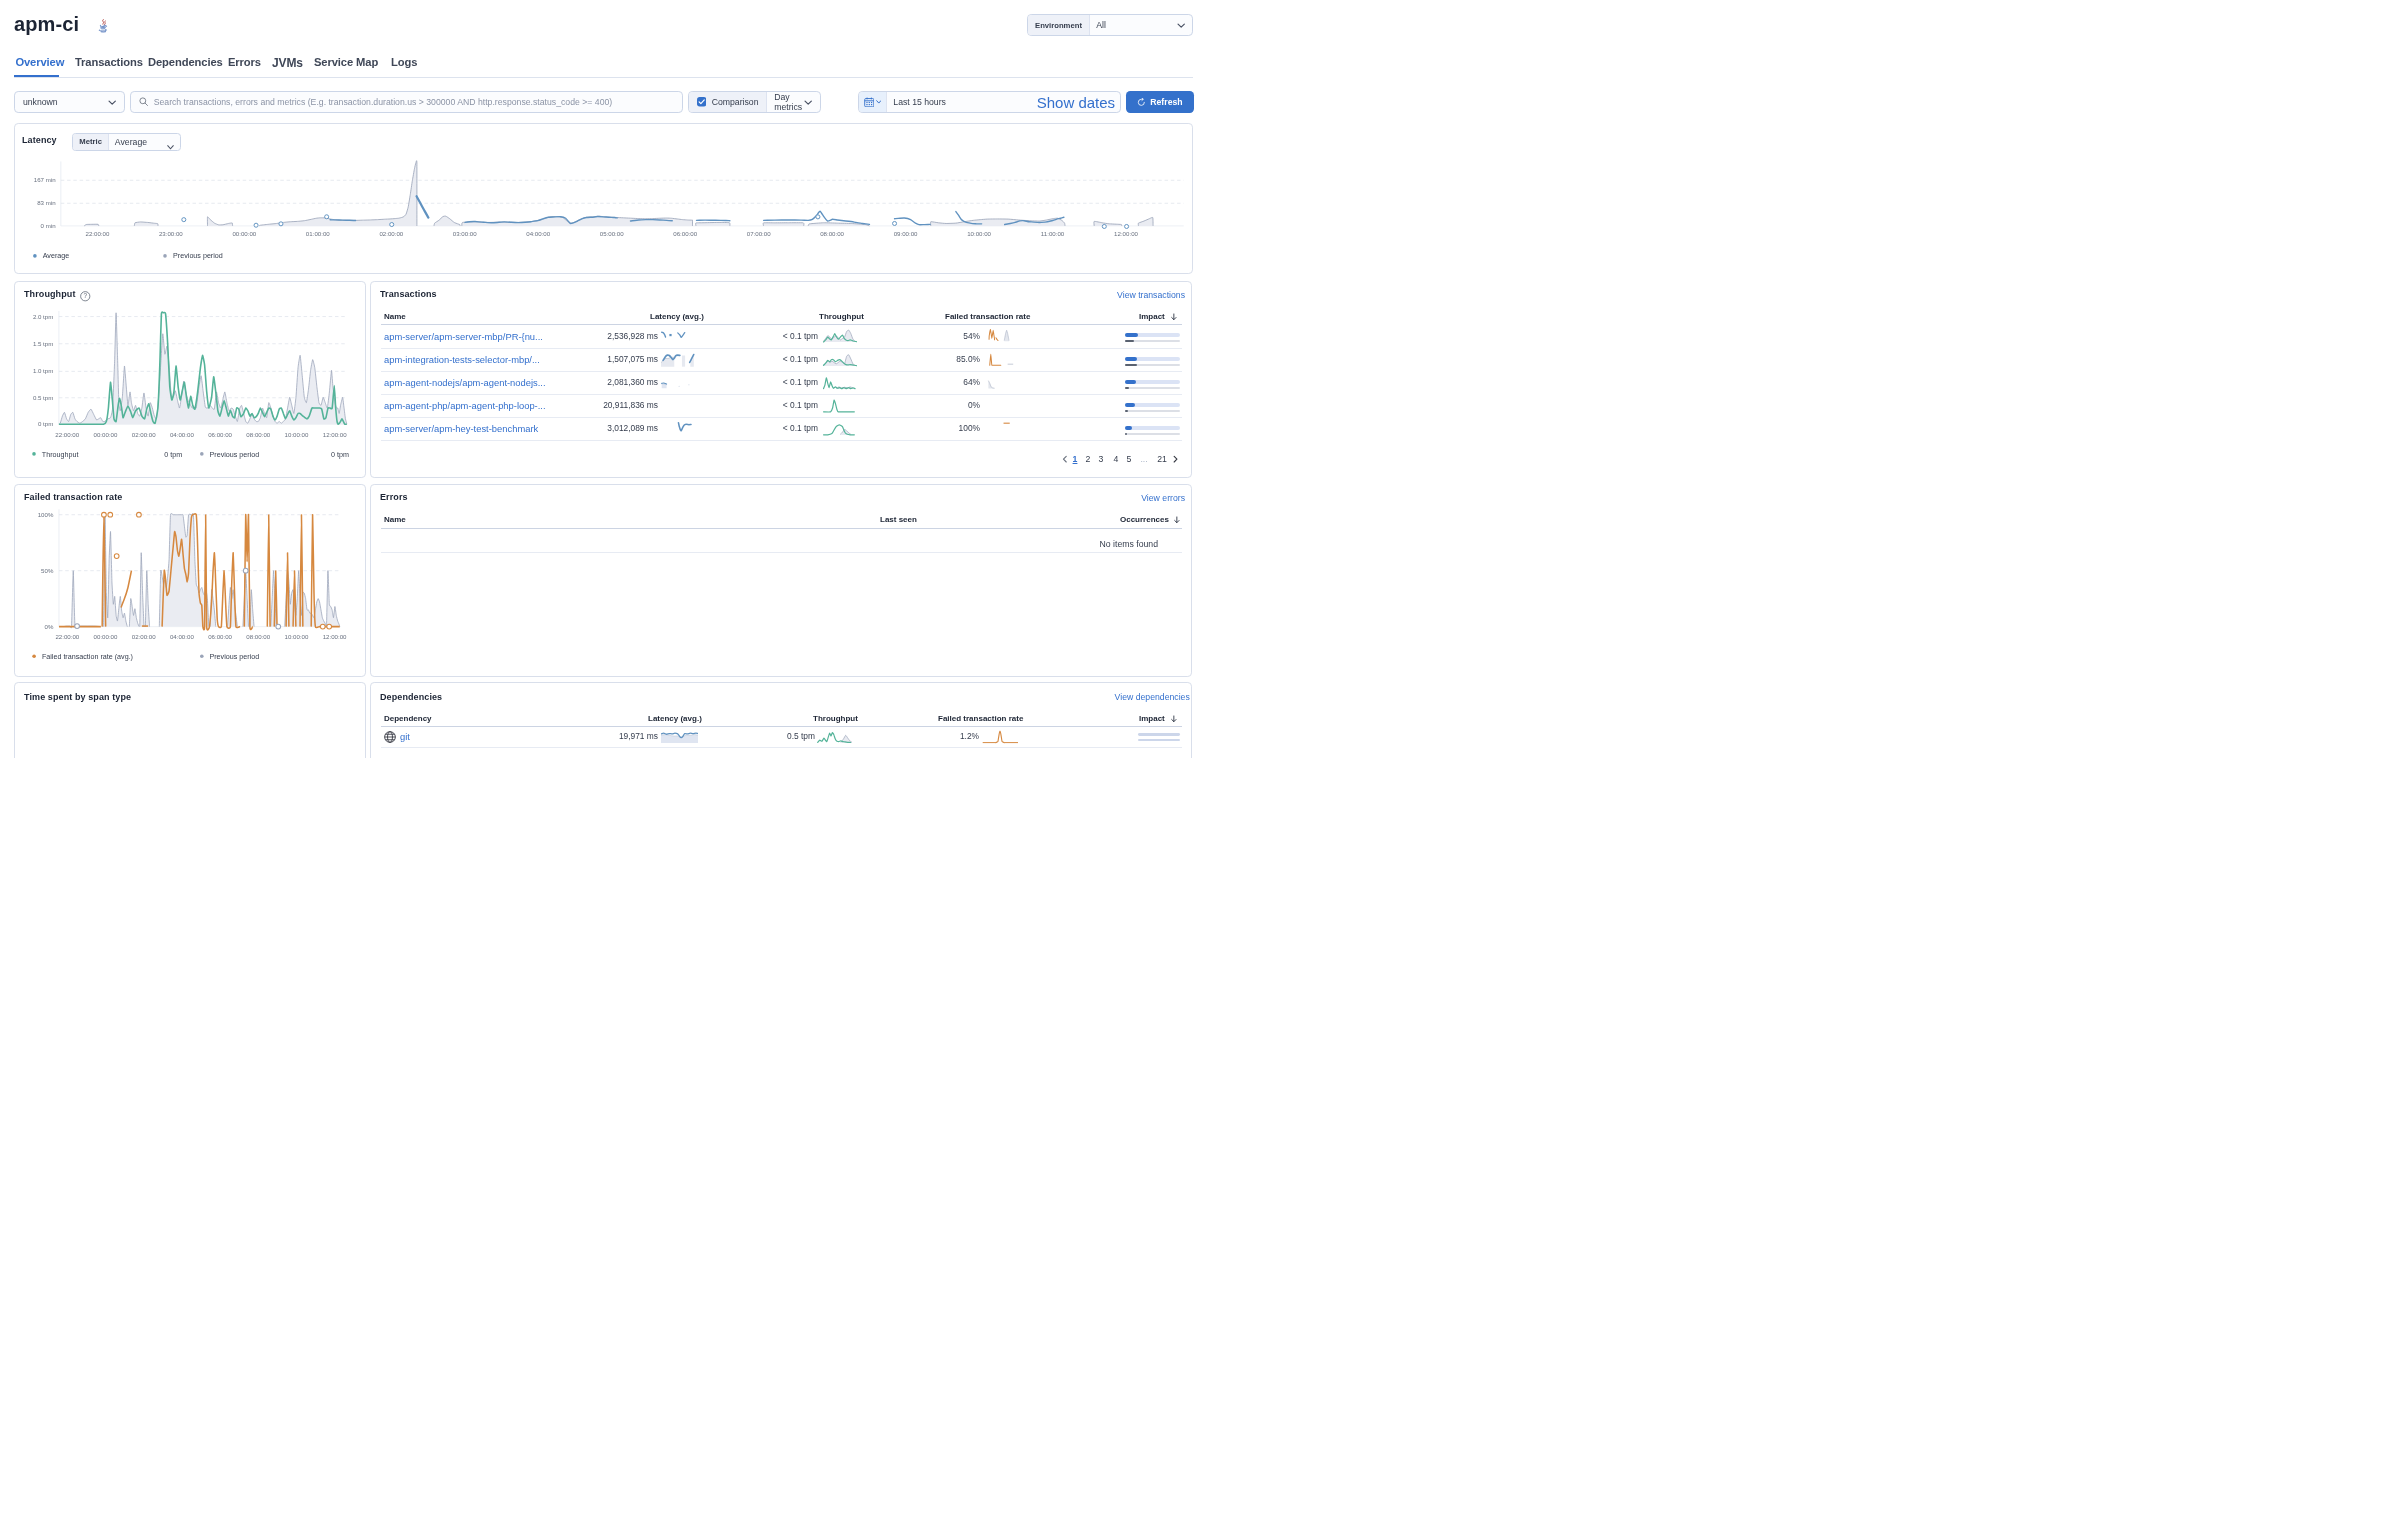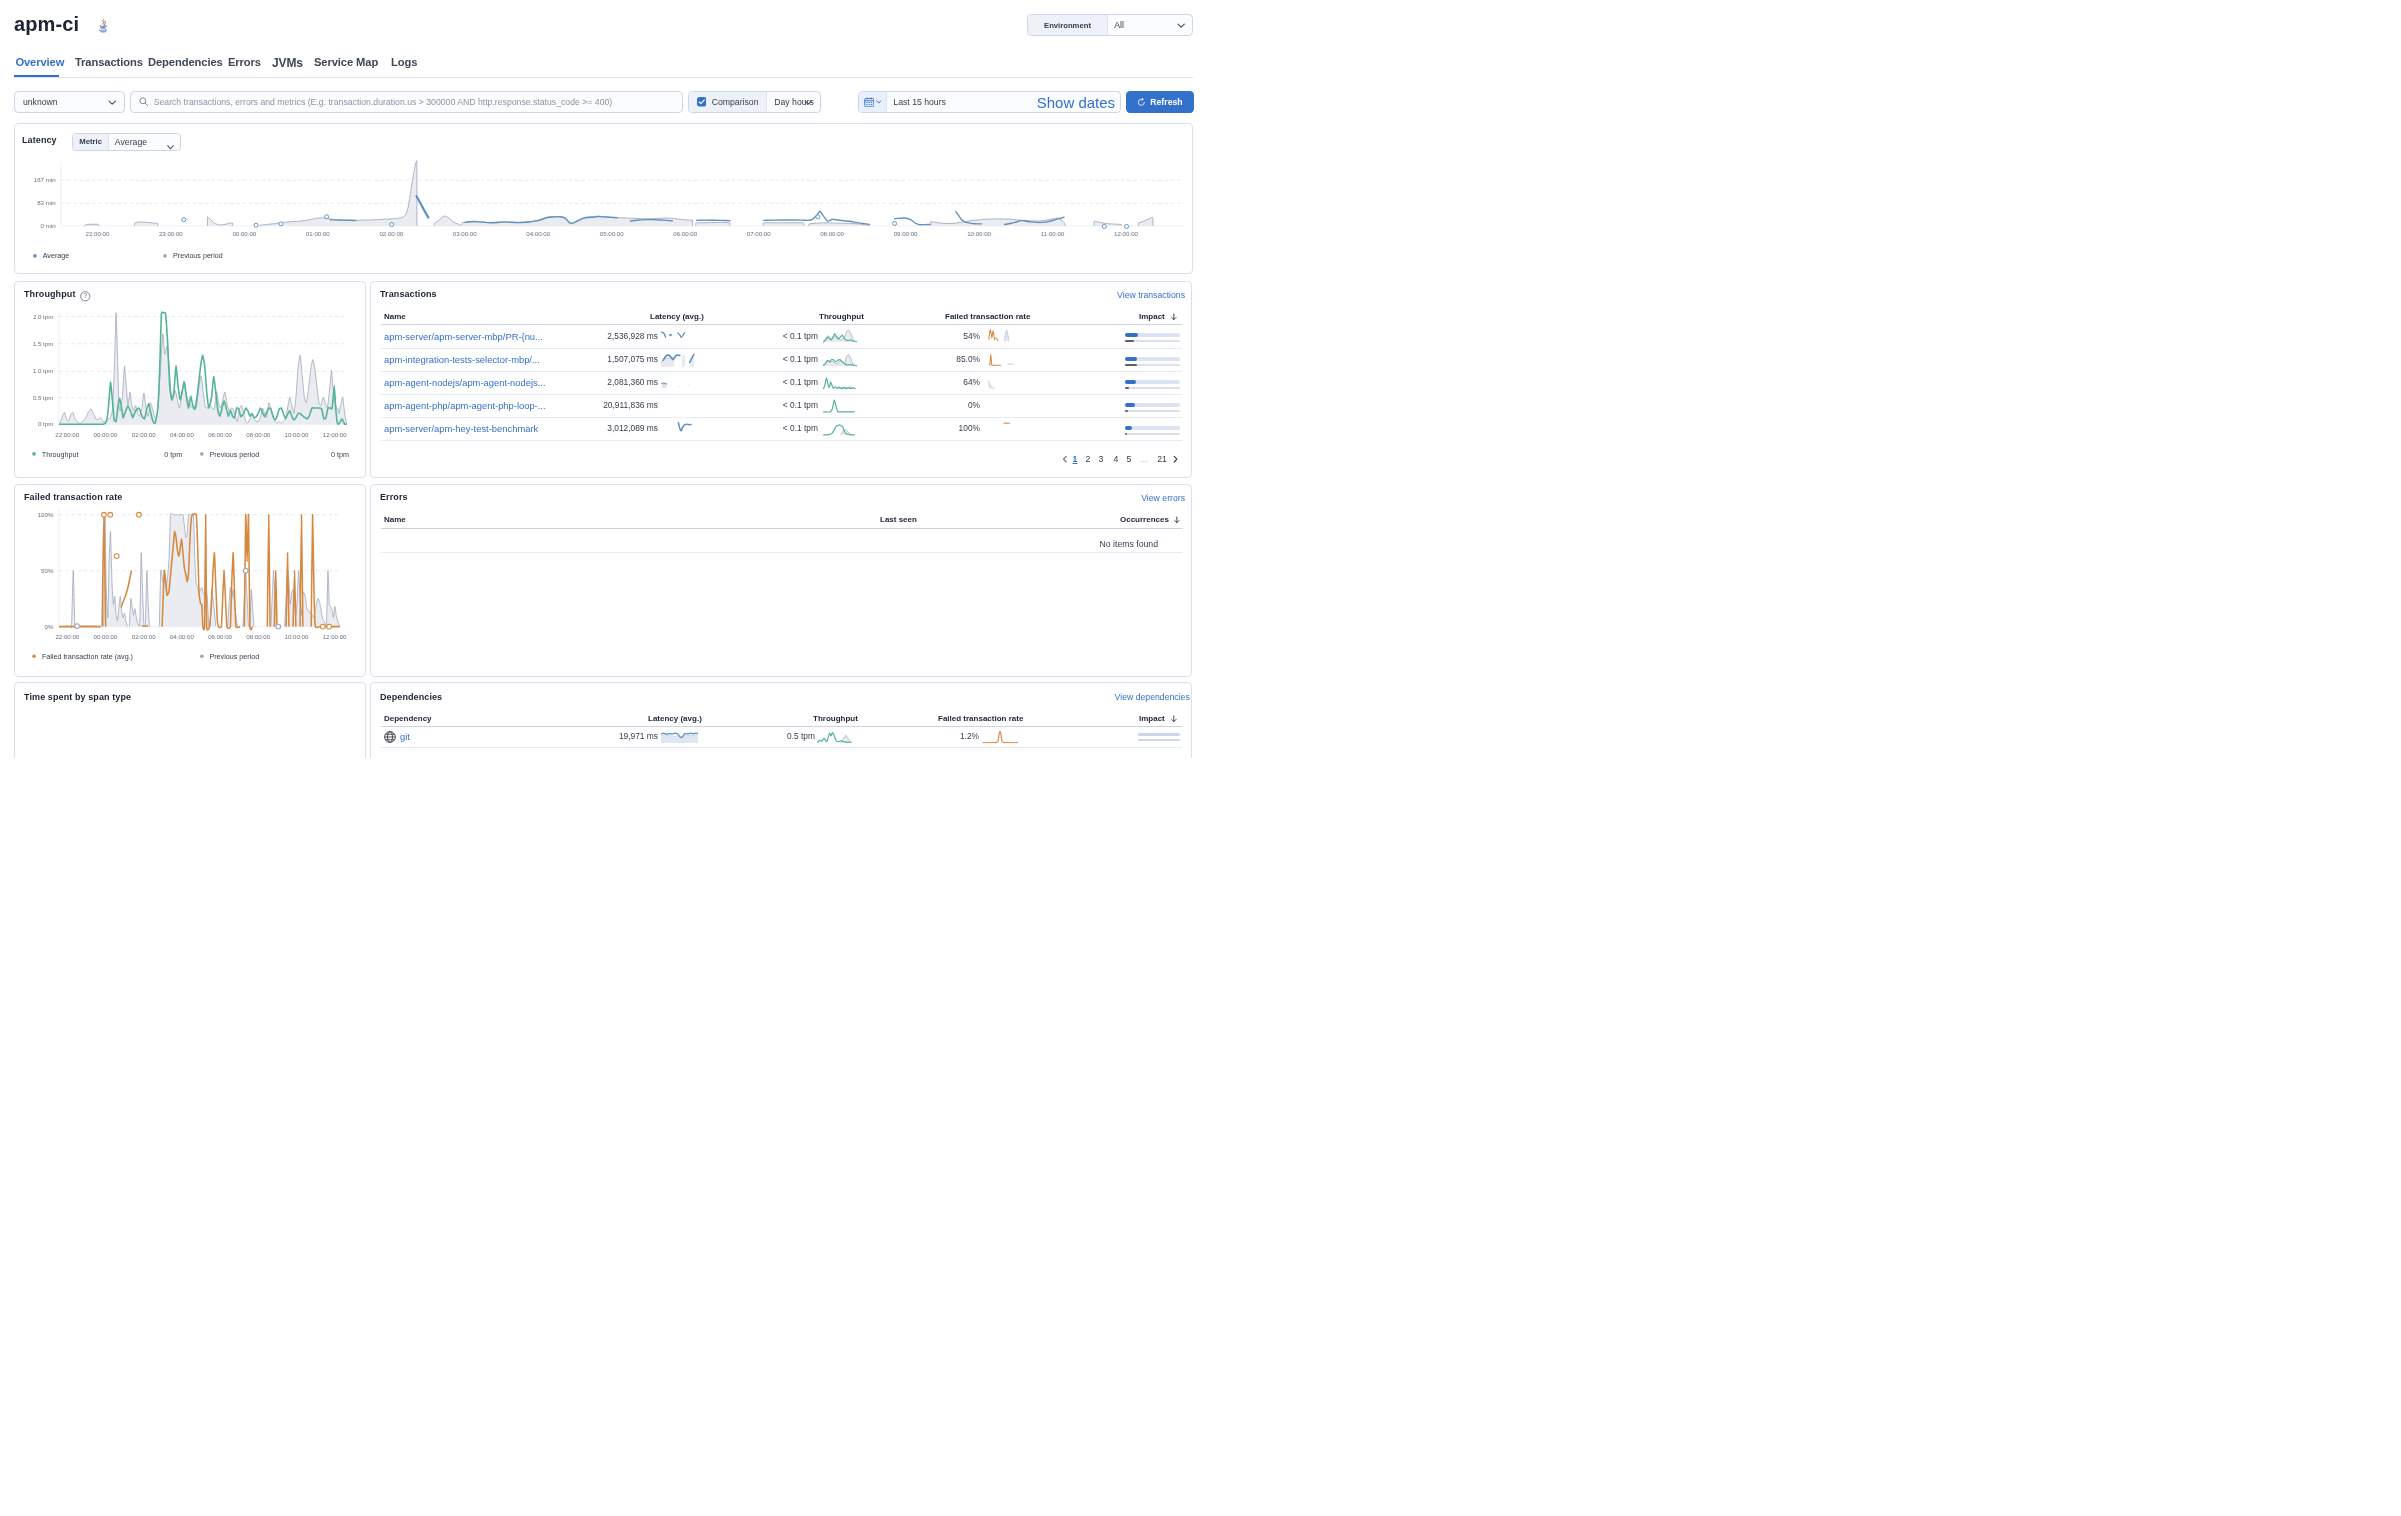--- a/index.html
+++ b/index.html
@@ -29,21 +29,21 @@
         <g fill="none" stroke="#4a72b8" stroke-width="1.2" stroke-linecap="round">
           <path d="M5.0,9.0 C3.6,9.4 3.9,10.3 6.4,10.6 C9.2,10.9 11.8,10.4 11.8,9.7 C11.8,9.3 10.8,9.0 9.8,9.0"></path>
           <path d="M12.5,9.2 C14.1,9.4 14.2,11.0 12.2,11.7"></path>
           <path d="M5.3,12.0 C6.9,12.7 10.1,12.6 11.5,11.9"></path>
           <path d="M5.7,13.8 C7.1,14.4 9.7,14.3 11.1,13.7"></path>
           <path d="M3.6,15.5 C2.4,15.8 2.8,16.7 5.6,17.0 C9.4,17.4 13.3,16.8 13.5,15.9 C13.6,15.4 12.6,15.1 11.8,15.1"></path>
           <path d="M5.9,18.4 C8.1,18.9 10.6,18.7 12.3,18.2"></path>
         </g>
       </svg></div>
     <div class="ctrl" style="left:1027px;top:14px;width:166px">
-<div class="prepend" style="padding:0 16px">Environment</div>
+<div class="prepend" style="padding:0 7px">Environment</div>
 <div class="selval" style="margin-left:6.3px">All</div>
 <div style="position:absolute;right:7px;top:8.4px">
         <svg width="8.4" height="5.6" viewBox="0 0 12 8" style="display:block">
           <path d="M1.5,1.5 L6,6 L10.5,1.5" fill="none" stroke="#4a5264" stroke-width="1.7" stroke-linecap="round" stroke-linejoin="round"></path>
         </svg>
       </div>
     </div>
     <div class="abs" style="left:15.4px;top:56px;font-size:11.2px;font-weight:700;color:#3470cd;letter-spacing:-0.1px">Overview</div>
     <div class="abs" style="left:75px;top:56px;font-size:11.2px;font-weight:700;color:#3f4757;letter-spacing:-0.1px">Transactions</div>
     <div class="abs" style="left:148px;top:56px;font-size:11.2px;font-weight:700;color:#3f4757;letter-spacing:-0.1px">Dependencies</div>
@@ -71,21 +71,21 @@
 <div style="margin-left:5.6px;font-size:8.7px;color:#8b93a5">Search transactions, errors and metrics (E.g. transaction.duration.us &gt; 300000 AND http.response.status_code &gt;= 400)</div>
     </div>
     <div class="ctrl" style="left:688px;top:91px;width:133px">
 <div class="prepend" style="padding:0 7.7px;font-weight:400;gap:5.6px;display:flex;align-items:center">
         <svg width="9.4" height="9.4" viewBox="0 0 16 16" style="display:block">
           <rect width="16" height="16" rx="4.5" fill="#3471cb"></rect>
           <path d="M3.6,8.4 L6.6,11.4 L12.4,5" fill="none" stroke="#fff" stroke-width="2" stroke-linecap="round" stroke-linejoin="round"></path>
         </svg>
         <span style="font-size:8.7px;color:#353d4d">Comparison</span>
       </div>
-<div class="selval" style="margin-left:7px">Day hours</div>
+<div class="selval" style="margin-left:7px">Day metrics</div>
 <div style="position:absolute;right:7.7px;top:8.4px">
         <svg width="8.4" height="5.6" viewBox="0 0 12 8" style="display:block">
           <path d="M1.5,1.5 L6,6 L10.5,1.5" fill="none" stroke="#4a5264" stroke-width="1.7" stroke-linecap="round" stroke-linejoin="round"></path>
         </svg>
       </div>
     </div>
     <div class="ctrl" style="left:858px;top:91px;width:263px">
 <div style="background:#e7f0fc;height:100%;width:28px;border-right:0.7px solid #dde3f0;border-radius:3.5px 0 0 3.5px;display:flex;align-items:center;justify-content:center;gap:1.4px">
         <svg width="10.5" height="10.5" viewBox="0 0 15 15">
           <rect x="1" y="2.2" width="13" height="11.8" rx="1.6" fill="none" stroke="#3471cb" stroke-width="1.3"></rect>

